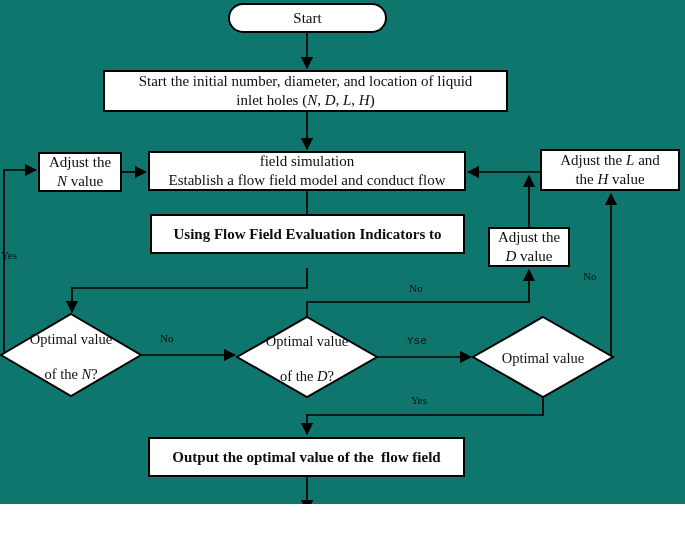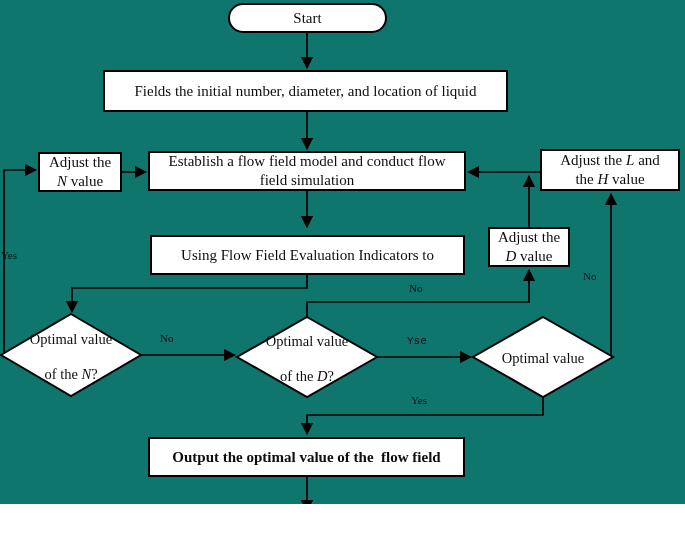--- a/index.html
+++ b/index.html
@@ -54,39 +54,40 @@
       <polygon points="307,317 377,357 307,397 237,357"></polygon>
       <polygon points="543,317 613,357 543,397 473,357"></polygon>
     </g>
   </svg>
 
   <div class="node stadium" style="left:228px;top:3px;width:159px;height:30px;">
     <span class="tex">Start</span>
   </div>
 
   <div class="node" style="left:103px;top:70px;width:405px;height:42px;">
-    <span class="tex">Fields the initial number, diameter, and location of liquid</span>
+    <span class="tex">Start the initial number, diameter, and location of liquid</span>
+    <span class="tex">inlet holes (<i>N</i>, <i>D</i>, <i>L</i>, <i>H</i>)</span>
   </div>
 
   <div class="node" style="left:38px;top:152px;width:84px;height:40px;">
     <span class="tex">Adjust the</span>
     <span class="tex"><i>N</i> value</span>
   </div>
 
   <div class="node" style="left:148px;top:151px;width:318px;height:40px;">
+    <span class="tex">field simulation</span>
     <span class="tex">Establish a flow field model and conduct flow</span>
-    <span class="tex">field simulation</span>
   </div>
 
   <div class="node" style="left:540px;top:149px;width:140px;height:42px;justify-content:flex-end;">
     <span class="tex">Adjust the <i>L</i> and</span>
     <span class="tex">the <i>H</i> value</span>
   </div>
 
-  <div class="node" style="left:150px;top:235px;width:315px;height:40px;">
+  <div class="node" style="left:150px;top:214px;width:315px;height:40px;font-weight:bold;">
     <span class="tex">Using Flow Field Evaluation Indicators to</span>
   </div>
 
   <div class="node" style="left:488px;top:227px;width:82px;height:40px;">
     <span class="tex">Adjust the</span>
     <span class="tex"><i>D</i> value</span>
   </div>
 
   <div class="dlabel" style="left:6px;top:336px;width:130px;height:40px;">
     <span class="tex">Optimal value</span>

